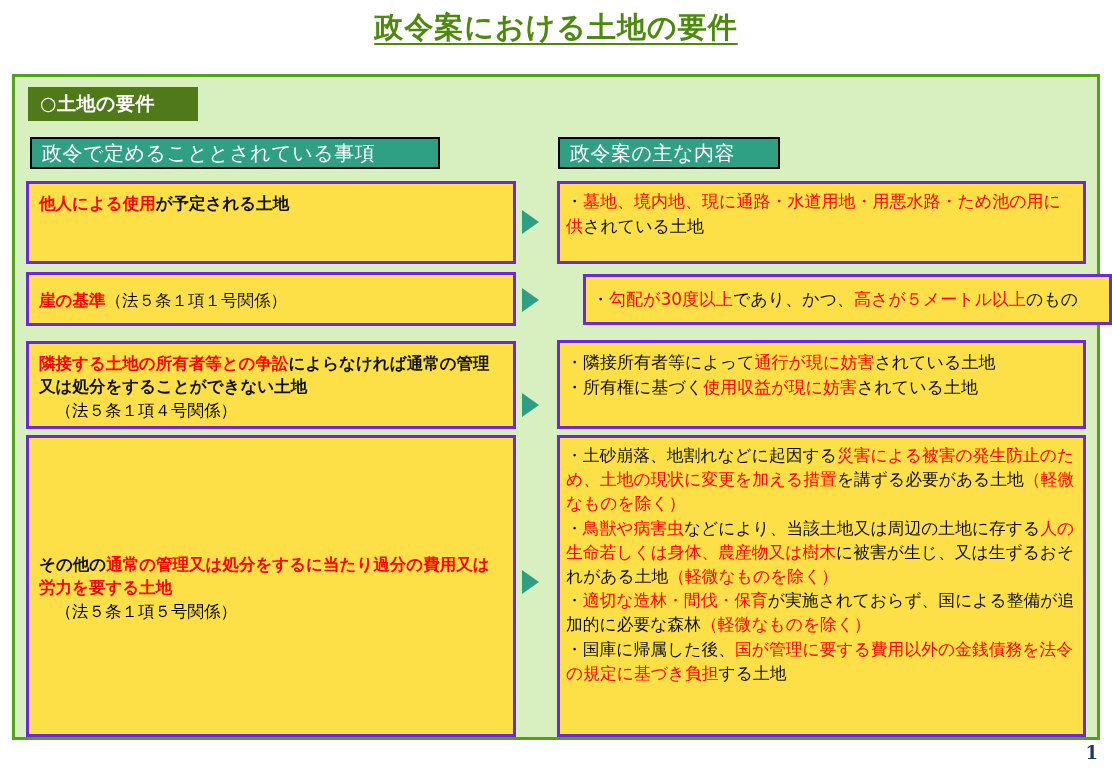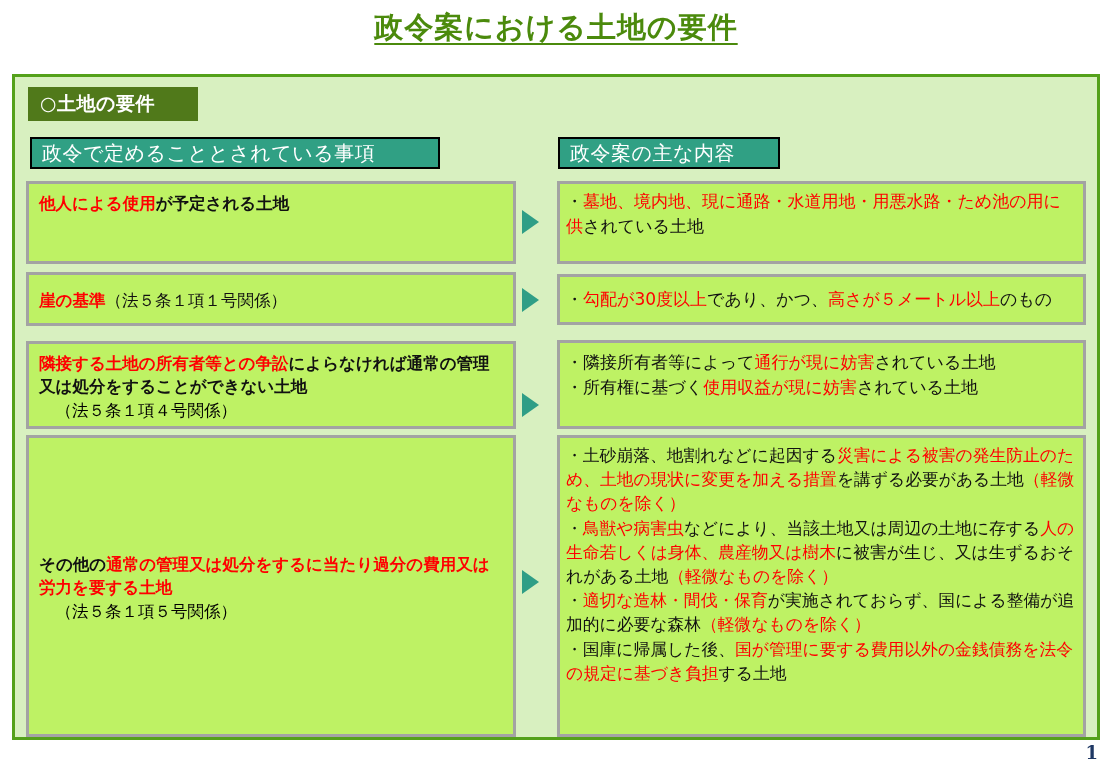--- a/index.html
+++ b/index.html
@@ -58,42 +58,42 @@
     display:flex;align-items:center;
     padding-left:10px;
     letter-spacing:0.5px;
   }
   #header-left{ left:30px; top:137px; width:410px; }
   #header-right{ left:558px; top:137px; width:222px; }
 
   
   .box{
     position:absolute;
-    background:#bef264;
-    border:3px solid #a3a3a3;
+    background:#fde047;
+    border:3px solid #6d28d9;
     box-sizing:border-box;
     overflow:hidden;
   }
   .box-inner{
     padding:8px 10px 4px 10px;
     font-size:16.5px;
     line-height:1.42;
   }
   .left-box .box-inner{ font-weight:bold; }
   .left-box.center-v{ display:flex; align-items:center; }
 
   
   #left-box-1{ left:26px; top:181px; width:490px; height:83px; }
   #left-box-2{ left:26px; top:272px; width:490px; height:54px; }
   #left-box-3{ left:26px; top:341px; width:490px; height:88px; }
   #left-box-4{ left:26px; top:435px; width:490px; height:302px; }
 
   
   #right-box-1{ left:557px; top:181px; width:529px; height:83px;font-family:Liberation Mono, monospace; }
-  #right-box-2{ left:557px; top:274px; width:529px; height:51px; }
+  #right-box-2{ left:583px; top:274px; width:529px; height:51px; }
   #right-box-3{ left:557px; top:340px; width:529px; height:89px; }
   #right-box-4{ left:557px; top:435px; width:529px; height:302px; }
 
   .right-box .box-inner{
     font-size:17px;
     line-height:1.45;
     padding:7px 6px 4px 6px;
   }
   #right-box-2 .box-inner{ padding-top:10px; }
   #right-box-3 .box-inner{ }

